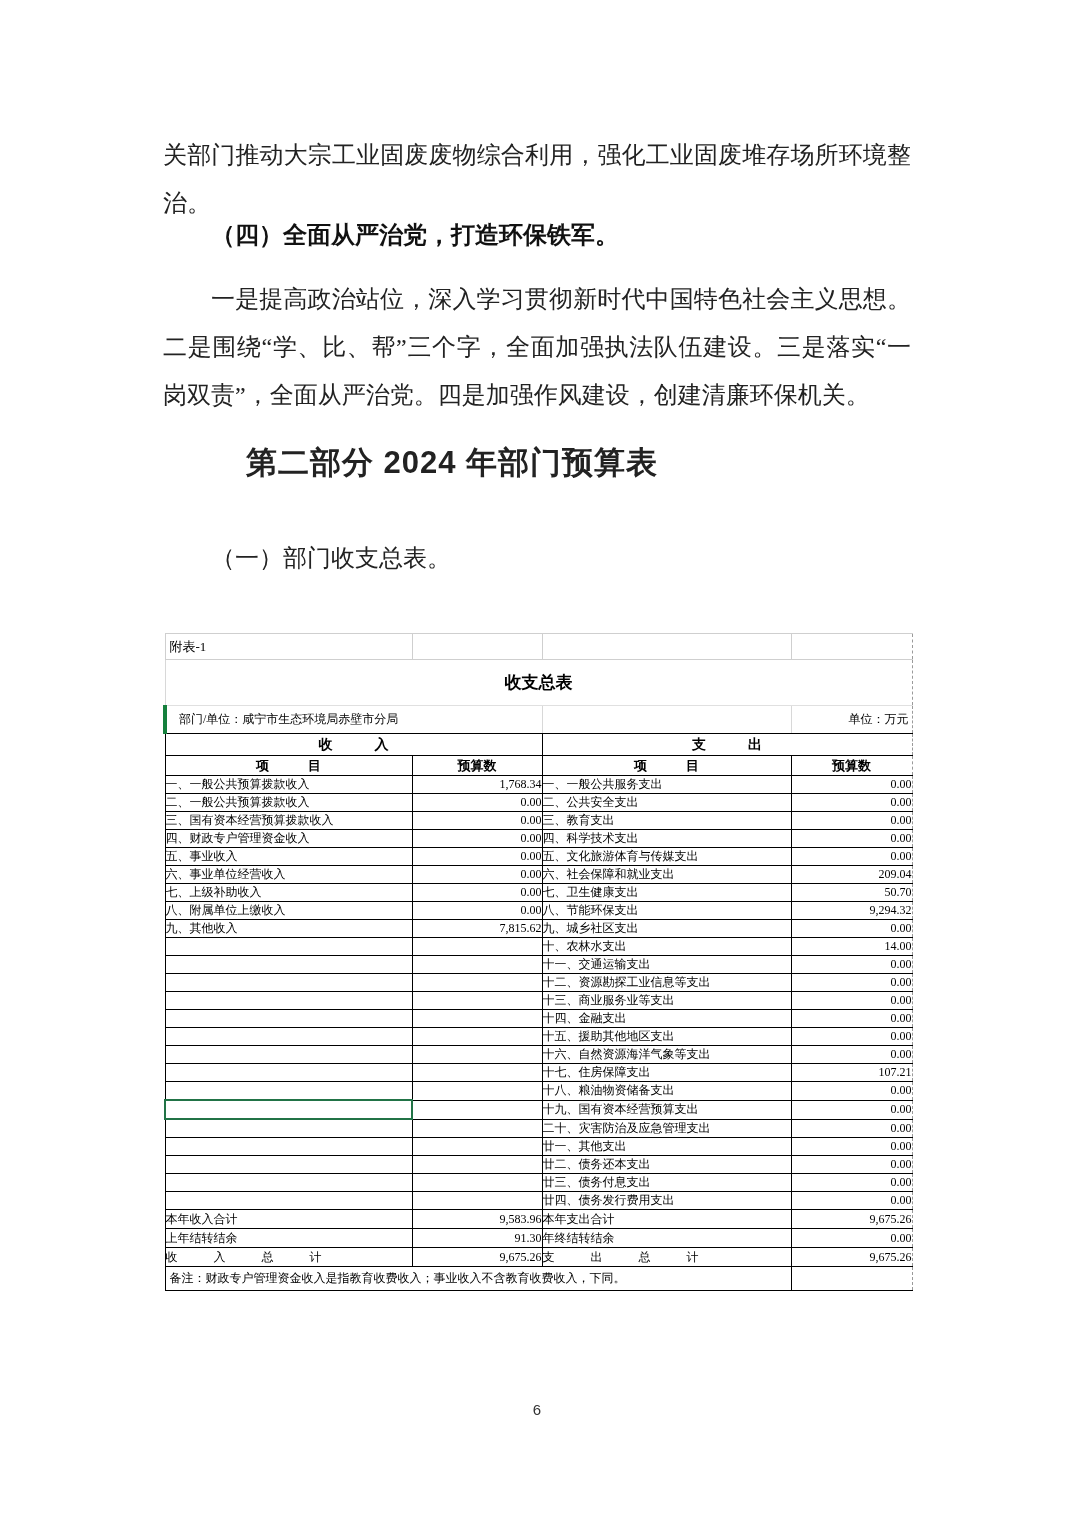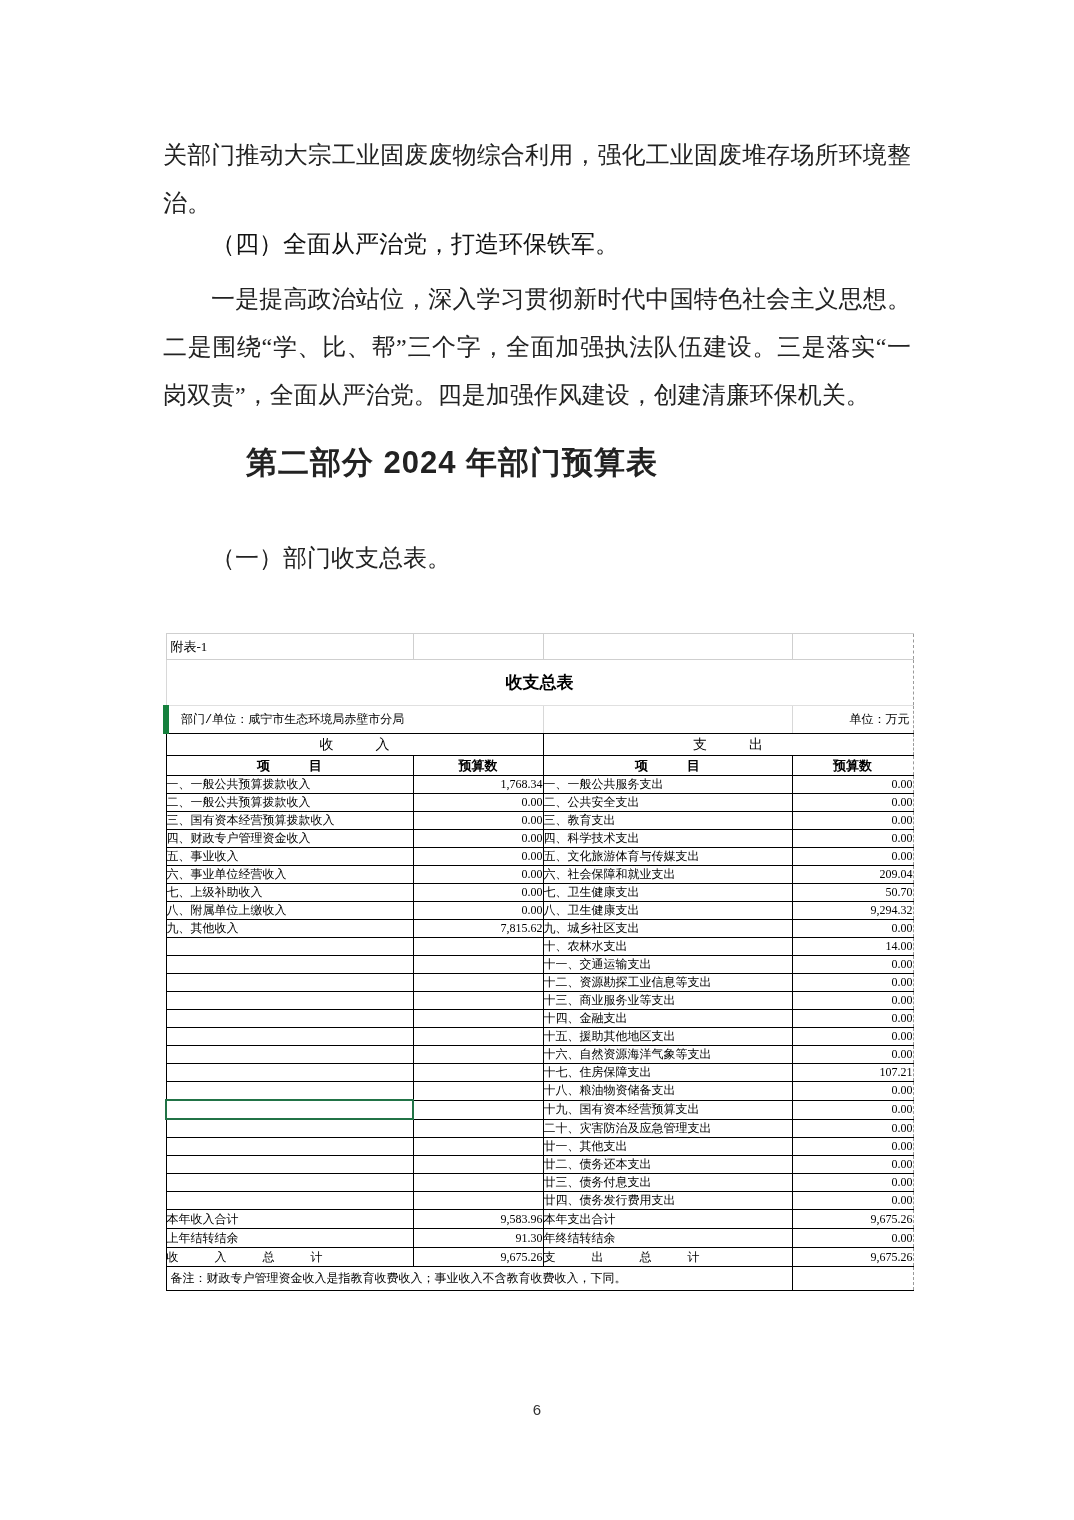--- a/index.html
+++ b/index.html
@@ -14,21 +14,21 @@
 
   
   .doc-para {
     position: absolute;
     left: 163px; width: 748px;
     font-size: 24px; line-height: 48px;
     text-align: justify;
     color: #222;
   }
   #para-continuation { top: 131px; }
-  #heading-four { top: 220px; font-weight: normal; text-indent: 48px; color: #111; }
+  #heading-four { top: 211px; font-weight: bold; text-indent: 48px; color: #111; }
   #para-body { top: 275px; text-indent: 48px; }
 
   #section-title {
     position: absolute; top: 442px; left: 0; width: 904px;
     text-align: center;
     font-family: "Liberation Sans", "DejaVu Sans", sans-serif;
     font-size: 31px; font-weight: bold; color: #222;
     letter-spacing: 1px;
   }
   #subsection-title {
@@ -53,28 +53,28 @@
 
   
   tr.r-title td {
     border-left: 1px solid #d8d8d8; border-bottom: 1px solid #e0e0e0;
     height: 45px; text-align: center;
     font-size: 17px; font-weight: bold; margin-left: 48px;
   }
 
   
   tr.r-unit td { height: 27px; border-bottom: 1px solid #000; border-top: 1px solid #e0e0e0; }
-  tr.r-unit td.u1 { padding-left: 12px; border-left: 6px solid #15803d; border-right: 1px solid #d8d8d8; font-family: Liberation Mono, monospace; }
+  tr.r-unit td.u1 { padding-left: 12px; border-left: 4px solid #15803d; border-right: 1px solid #d8d8d8; }
   tr.r-unit td.u2 { border-right: 1px solid #d8d8d8; }
   tr.r-unit td.u3 { text-align: right; padding-right: 3px; }
 
   
   tr.r-inout td {
     border: 1px solid #000; height: 21px; text-align: center;
-    font-size: 14px; font-weight: normal;
+    font-size: 14px; font-weight: bold;
   }
 
   
   tr.r-heads td {
     border: 1px solid #000; height: 19px; text-align: center;
     font-size: 13px; font-weight: bold;
   }
 
   
   tbody.data td { border: 1px solid #000; height: 17px; line-height: 17px; font-size: 12px; }
@@ -190,21 +190,21 @@
         <tr>
           <td class="cell-item">七、上级补助收入</td>
           <td class="cell-val">0.00</td>
           <td class="cell-item">七、卫生健康支出</td>
           <td class="cell-val last">50.70</td>
         </tr>
 
         <tr>
           <td class="cell-item">八、附属单位上缴收入</td>
           <td class="cell-val">0.00</td>
-          <td class="cell-item">八、卫生健康支出</td>
+          <td class="cell-item">八、节能环保支出</td>
           <td class="cell-val last">9,294.32</td>
         </tr>
 
         <tr>
           <td class="cell-item">九、其他收入</td>
           <td class="cell-val">7,815.62</td>
           <td class="cell-item">九、城乡社区支出</td>
           <td class="cell-val last">0.00</td>
         </tr>
 

